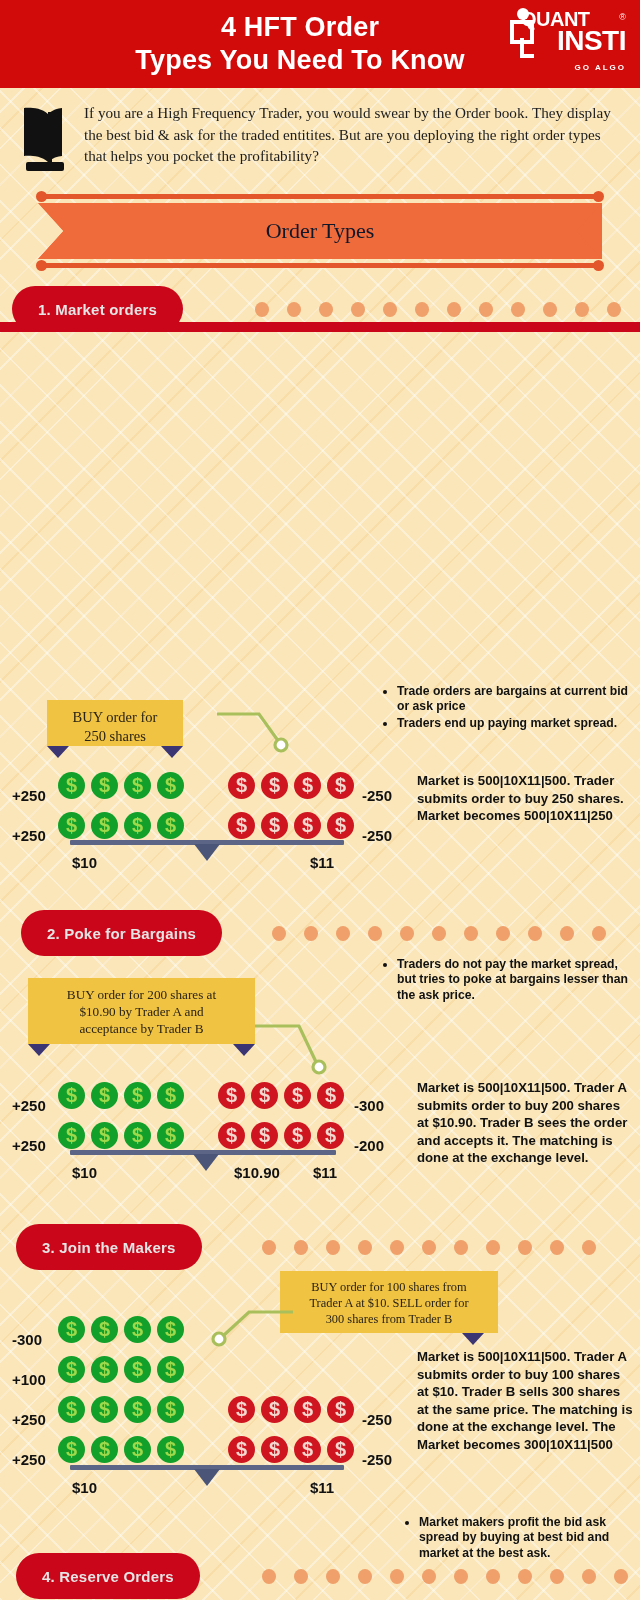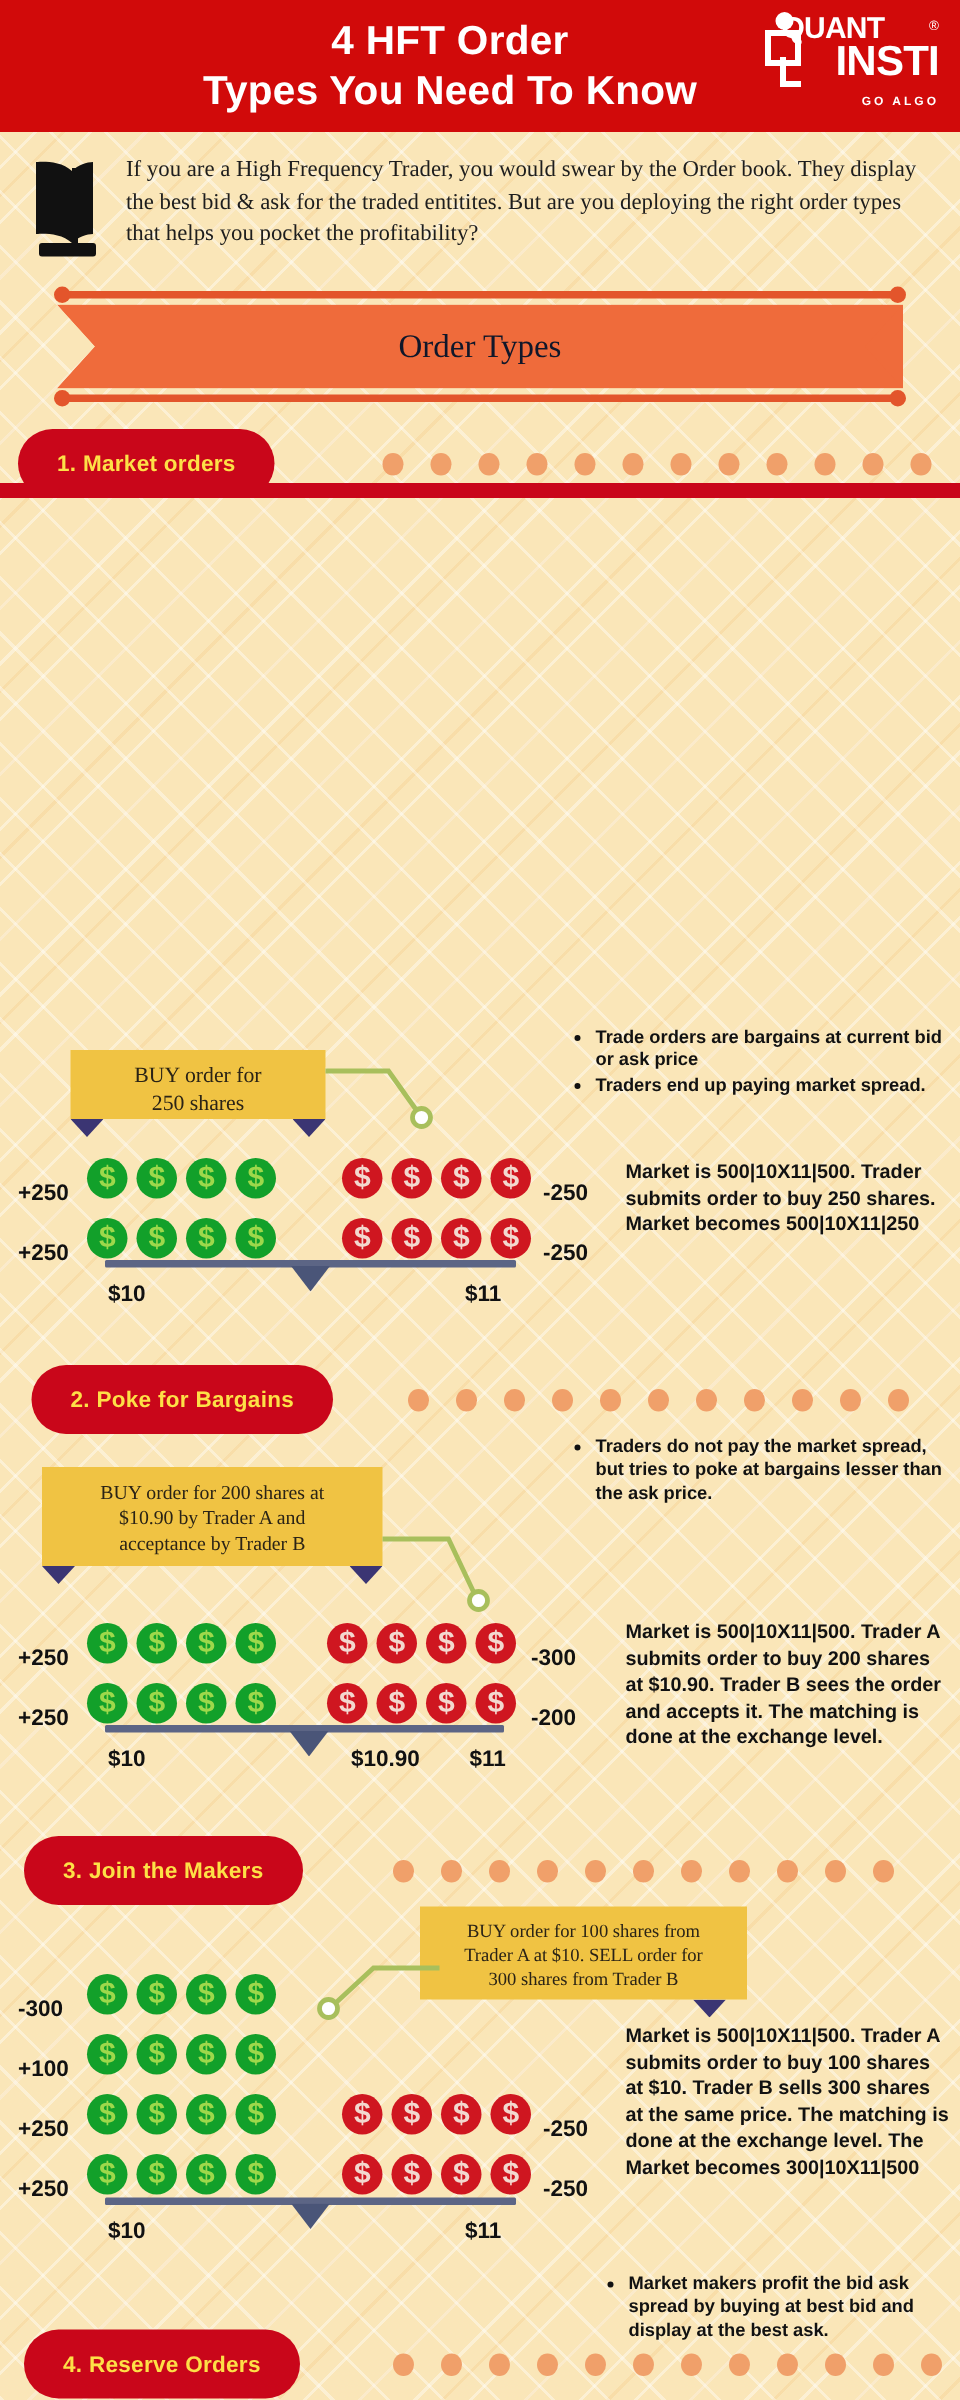--- a/index.html
+++ b/index.html
@@ -87,21 +87,21 @@
   .ribbon-label{
     position:relative;z-index:3;color:#0f172a;font-family:"Liberation Serif",serif;font-size:22px;
   }
 
   
   .pill-row{position:relative;height:46px;margin-top:10px;}
   .pill{
     position:absolute;left:12px;top:0;height:46px;background:#c9061a;border-radius:23px;
     display:flex;align-items:center;padding:0 26px;z-index:3;
   }
-  .pill-label{color:#fde047;font-size:15px;font-weight:bold;letter-spacing:.2px;white-space:nowrap;}
+  .pill-label{color:#e5e5e5;font-size:15px;font-weight:bold;letter-spacing:.2px;white-space:nowrap;}
   .dots{
     position:absolute;left:0;right:0;top:16px;display:flex;gap:18px;padding-left:255px;z-index:1;
   }
   .dot-o{width:14px;height:15px;border-radius:50%;background:#f0a06a;flex:0 0 auto;}
 
   
   .callout{
     position:absolute;background:#f0c343;color:#2a2316;
     font-family:"Liberation Serif",serif;text-align:center;
     padding:8px 10px;box-sizing:border-box;line-height:1.3;
@@ -207,21 +207,21 @@
         <div class="dot-o"></div>
     </div>
     <div class="pill">
       <span class="pill-label">1. Market orders</span>
     </div>
   </div>
 </div>
 
 <div class="layer">
 
-  <div class="callout" style="left:47px;top:368px;width:170px;height:46px;font-size:14.5px;">
+  <div class="callout" style="left:47px;top:368px;width:136px;height:46px;font-size:14.5px;">
     <div>BUY order for</div>
     <div>250 shares</div>
     <div class="tab-l"></div>
       <div class="tab-r"></div>
   </div>
   <svg class="connector" style="left:215px;top:374px;" width="80" height="50">
     <path class="conn-line" d="M2 8 L44 8 L64 36"></path>
     <circle class="conn-knob" cx="66" cy="39" r="6"></circle>
   </svg>
 
@@ -432,21 +432,21 @@
   </div>
 
   <div class="axis" style="left:70px;top:1133px;width:274px;"></div>
   <div class="axis-tip" style="left:194px;top:1137px;"></div>
   <div class="price" style="left:72px;top:1147px;">$10</div>
   <div class="price" style="left:310px;top:1147px;">$11</div>
 
   <div class="note" style="left:417px;top:1016px;width:218px;">Market is 500|10X11|500. Trader A submits order to buy 100 shares at $10. Trader B sells 300 shares at the same price. The matching is done at the exchange level. The Market becomes 300|10X11|500</div>
   <div class="bullets" style="left:405px;top:1183px;width:232px;">
     <ul>
-      <li>Market makers profit the bid ask spread by buying at best bid and display at the best ask.</li>
+      <li>Market makers profit the bid ask spread by buying at best bid and market at the best ask.</li>
     </ul>
   </div>
 
   <div style="position:absolute;left:0;right:0;top:1221px;height:46px;">
     <div class="dots" style="top:16px;padding-left:262px;">
       <div class="dot-o"></div>
         <div class="dot-o"></div>
         <div class="dot-o"></div>
         <div class="dot-o"></div>
       <div class="dot-o"></div>

